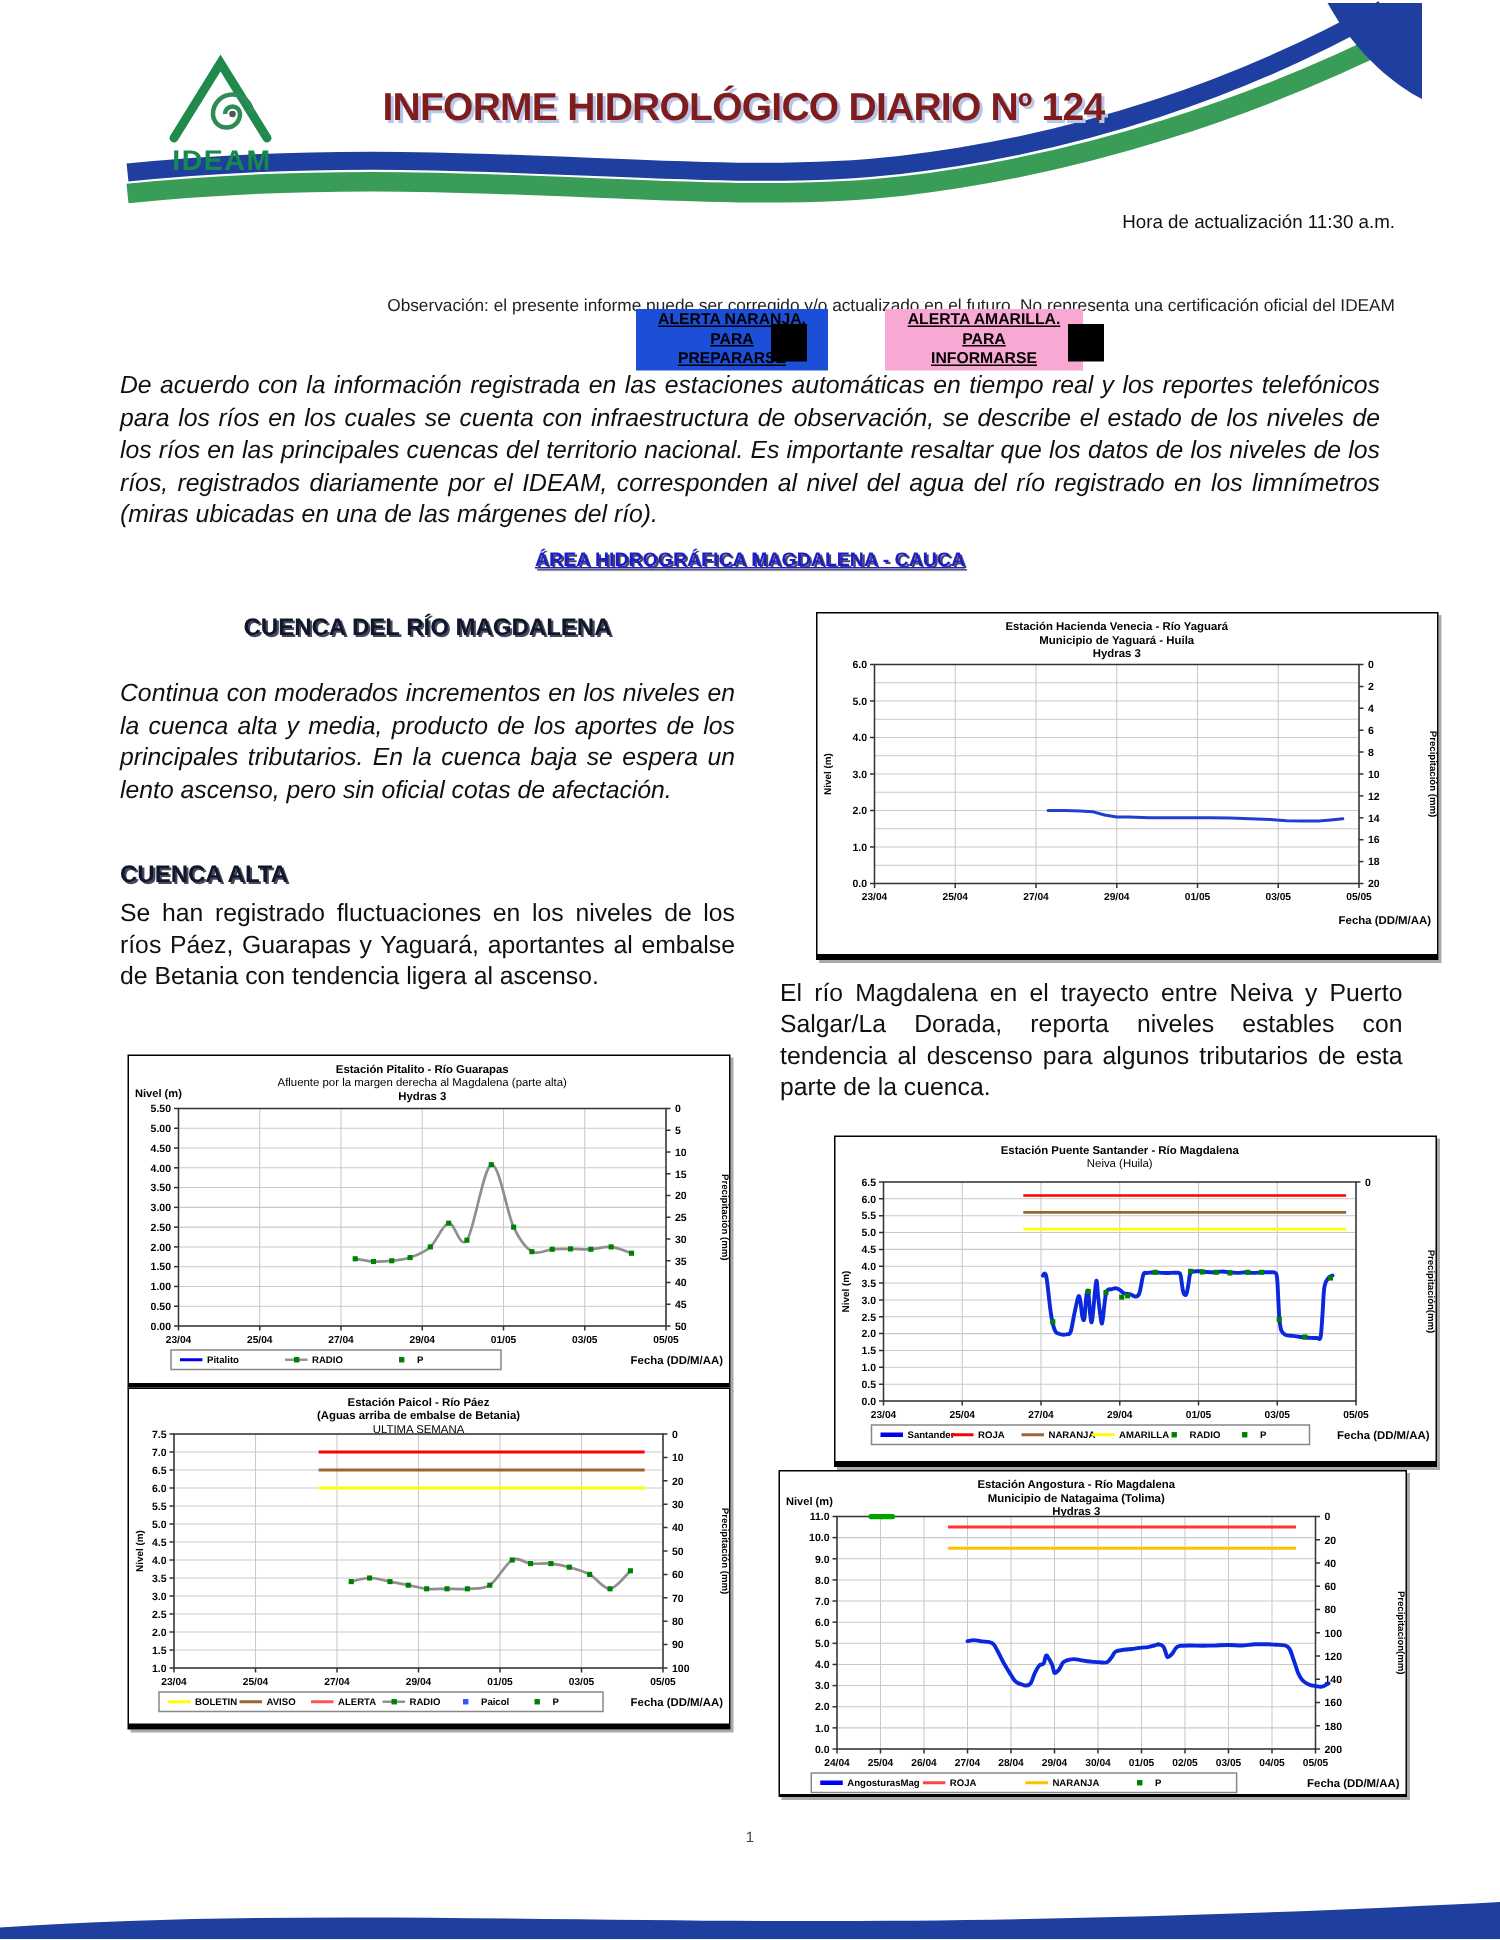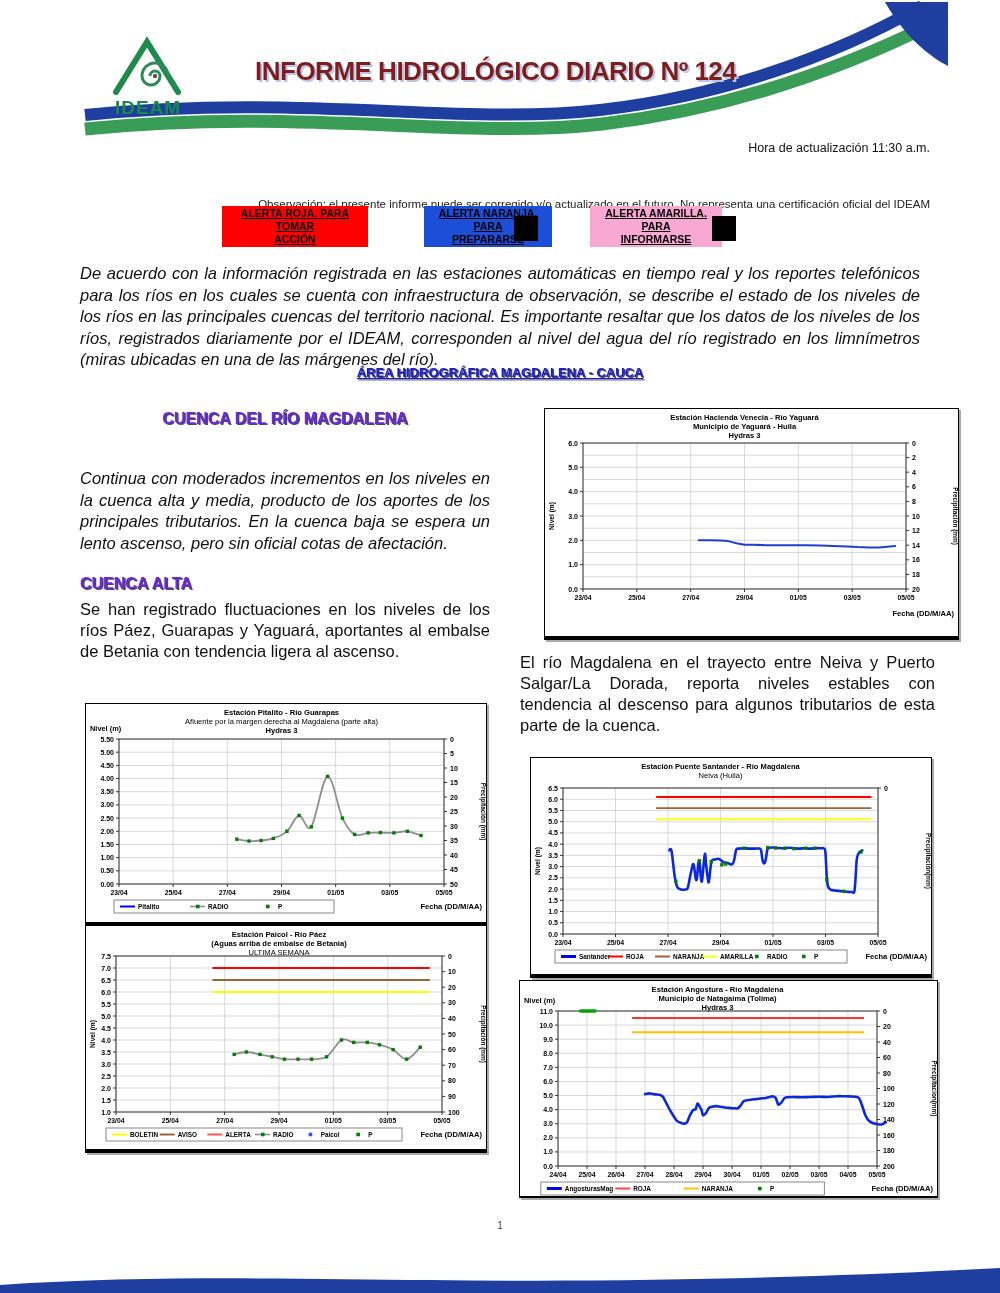--- a/index.html
+++ b/index.html
@@ -8,24 +8,24 @@
   .abs{position:absolute;}
   .doc-title{font-size:26px;font-weight:bold;color:#7f1d1d;text-align:left;
              text-shadow:2px 2px 0 #b9c6ea;letter-spacing:-0.5px;}
   .ideam-text{font-size:19px;font-weight:bold;color:#178a4b;text-align:center;letter-spacing:1px;}
   .date-block{width:730px;text-align:right;font-size:12.5px;line-height:16px;color:#111;}
   .obs-line{font-size:11.5px;color:#222;margin-top:40px;}
   .alert{position:absolute;top:206px;font-size:10.5px;font-weight:bold;text-align:center;
          line-height:13px;text-decoration:underline;color:#000;padding:1px 2px;}
   .redact{position:absolute;background:#000;width:24px;height:25px;top:216px;}
   .para{font-size:16.5px;text-align:justify;line-height:21px;color:#101010;}
-  .italicp{font-style:italic;line-height:21.5px;margin-top:16px;}
+  .italicp{font-style:italic;line-height:21.5px;}
   .sec-title{width:1000px;text-align:center;font-size:13px;font-weight:bold;color:#1b1bd1;
              text-decoration:underline;text-shadow:1.4px 1.4px 0 rgba(10,10,40,.75);}
-  .sub-head{font-size:16px;font-weight:bold;color:#6d28d9;text-shadow:1.4px 1.4px 0 rgba(10,10,40,.75);}
+  .sub-head{font-size:16px;font-weight:bold;color:#0f172a;text-shadow:1.4px 1.4px 0 rgba(10,10,40,.75);}
   .chart-box{position:absolute;background:#fff;border:1.5px solid #000;border-bottom:4px solid #000;
              box-shadow:2px 2px 0 #aaa;}
   .page-num{width:1000px;text-align:center;font-size:10px;color:#444;}
 </style>
 </head>
 <body>
 
 <div class="page">
 
   <svg class="abs" style="left:0;top:0" width="1000" height="150">
@@ -40,24 +40,20 @@
   </svg>
 
   <div class="abs ideam-text" style="left:106;top:97px;left:106px;width:84px">IDEAM</div>
   <div class="abs doc-title" style="left:255px;top:56px;width:490px">INFORME HIDROLÓGICO DIARIO Nº 124</div>
 
   <div class="abs date-block" style="left:200px;top:140px">
     <div>Hora de actualización 11:30 a.m.</div>
     <div class="obs-line">Observación: el presente informe puede ser corregido y/o actualizado en el futuro. No representa una certificación oficial del IDEAM</div>
   </div>
 
-  <div class="alert" style="left:222px;width:142px;background:#FF0000">
-    <div>ALERTA ROJA. PARA TOMAR</div>
-    <div>ACCIÓN</div>
-  </div>
   <div class="alert" style="left:424px;width:124px;background:#1d4ed8">
     <div>ALERTA NARANJA. PARA</div>
     <div>PREPARARSE</div>
   </div>
   <div class="alert" style="left:590px;width:128px;background:#f9a8d4">
     <div>ALERTA AMARILLA. PARA</div>
     <div>INFORMARSE</div>
   </div>
   <div class="redact" style="left:514px"></div>
   <div class="redact" style="left:712px"></div>
@@ -385,21 +381,21 @@
         <text x="139.33333333333331" y="210.8" font-size="6.4" text-anchor="start" fill="#000" font-weight="bold" font-family="&quot;Liberation Sans&quot;,sans-serif">ALERTA</text>
         <line x1="169" x2="184" y1="208.5" y2="208.5" stroke="#909090" stroke-width="1.6"></line>
         <rect x="175" y="206.7" width="3.6" height="3.6" fill="#008000"></rect>
         <text x="187" y="210.8" font-size="6.4" text-anchor="start" fill="#000" font-weight="bold" font-family="&quot;Liberation Sans&quot;,sans-serif">RADIO</text>
         <rect x="222.66666666666666" y="206.7" width="3.6" height="3.6" fill="#3355FF"></rect>
         <text x="234.66666666666666" y="210.8" font-size="6.4" text-anchor="start" fill="#000" font-weight="bold" font-family="&quot;Liberation Sans&quot;,sans-serif">Paicol</text>
         <rect x="270.3333333333333" y="206.7" width="3.6" height="3.6" fill="#008000"></rect>
         <text x="282.3333333333333" y="210.8" font-size="6.4" text-anchor="start" fill="#000" font-weight="bold" font-family="&quot;Liberation Sans&quot;,sans-serif">P</text>
         <text x="396" y="211" font-size="7.6" text-anchor="end" fill="#000" font-weight="bold" font-family="&quot;Liberation Sans&quot;,sans-serif">Fecha (DD/M/AA)</text>
       </svg></div>
-  <div class="chart-box" style="left: 530px; top: 757px; width: 400px; height: 216px;"><svg width="400" height="216">
+  <div class="chart-box" style="left: 556px; top: 757px; width: 400px; height: 216px;"><svg width="400" height="216">
         <text x="189.5" y="11" font-size="7.6" text-anchor="middle" fill="#000" font-weight="bold" font-family="&quot;Liberation Sans&quot;,sans-serif">Estación Puente Santander - Río Magdalena</text>
         <text x="189.5" y="20" font-size="7.6" text-anchor="middle" fill="#000" font-weight="normal" font-family="&quot;Liberation Sans&quot;,sans-serif">Neiva (Huila)</text>
         <text x="9" y="103" font-size="6.6" text-anchor="middle" fill="#000" font-weight="bold" font-family="&quot;Liberation Sans&quot;,sans-serif" transform="rotate(-90 9 103)">Nivel (m)</text>
         <text x="395" y="103" font-size="6.4" text-anchor="middle" fill="#000" font-weight="bold" font-family="&quot;Liberation Sans&quot;,sans-serif" transform="rotate(90 395 103)">Precipitación(mm)</text>
         <line x1="32" x2="347" y1="176" y2="176" stroke="#c9c9c9" stroke-width="0.7"></line>
         <line x1="32" x2="347" y1="164.76923076923077" y2="164.76923076923077" stroke="#c9c9c9" stroke-width="0.7"></line>
         <line x1="32" x2="347" y1="153.53846153846155" y2="153.53846153846155" stroke="#c9c9c9" stroke-width="0.7"></line>
         <line x1="32" x2="347" y1="142.30769230769232" y2="142.30769230769232" stroke="#c9c9c9" stroke-width="0.7"></line>
         <line x1="32" x2="347" y1="131.0769230769231" y2="131.0769230769231" stroke="#c9c9c9" stroke-width="0.7"></line>
         <line x1="32" x2="347" y1="119.84615384615385" y2="119.84615384615385" stroke="#c9c9c9" stroke-width="0.7"></line>

